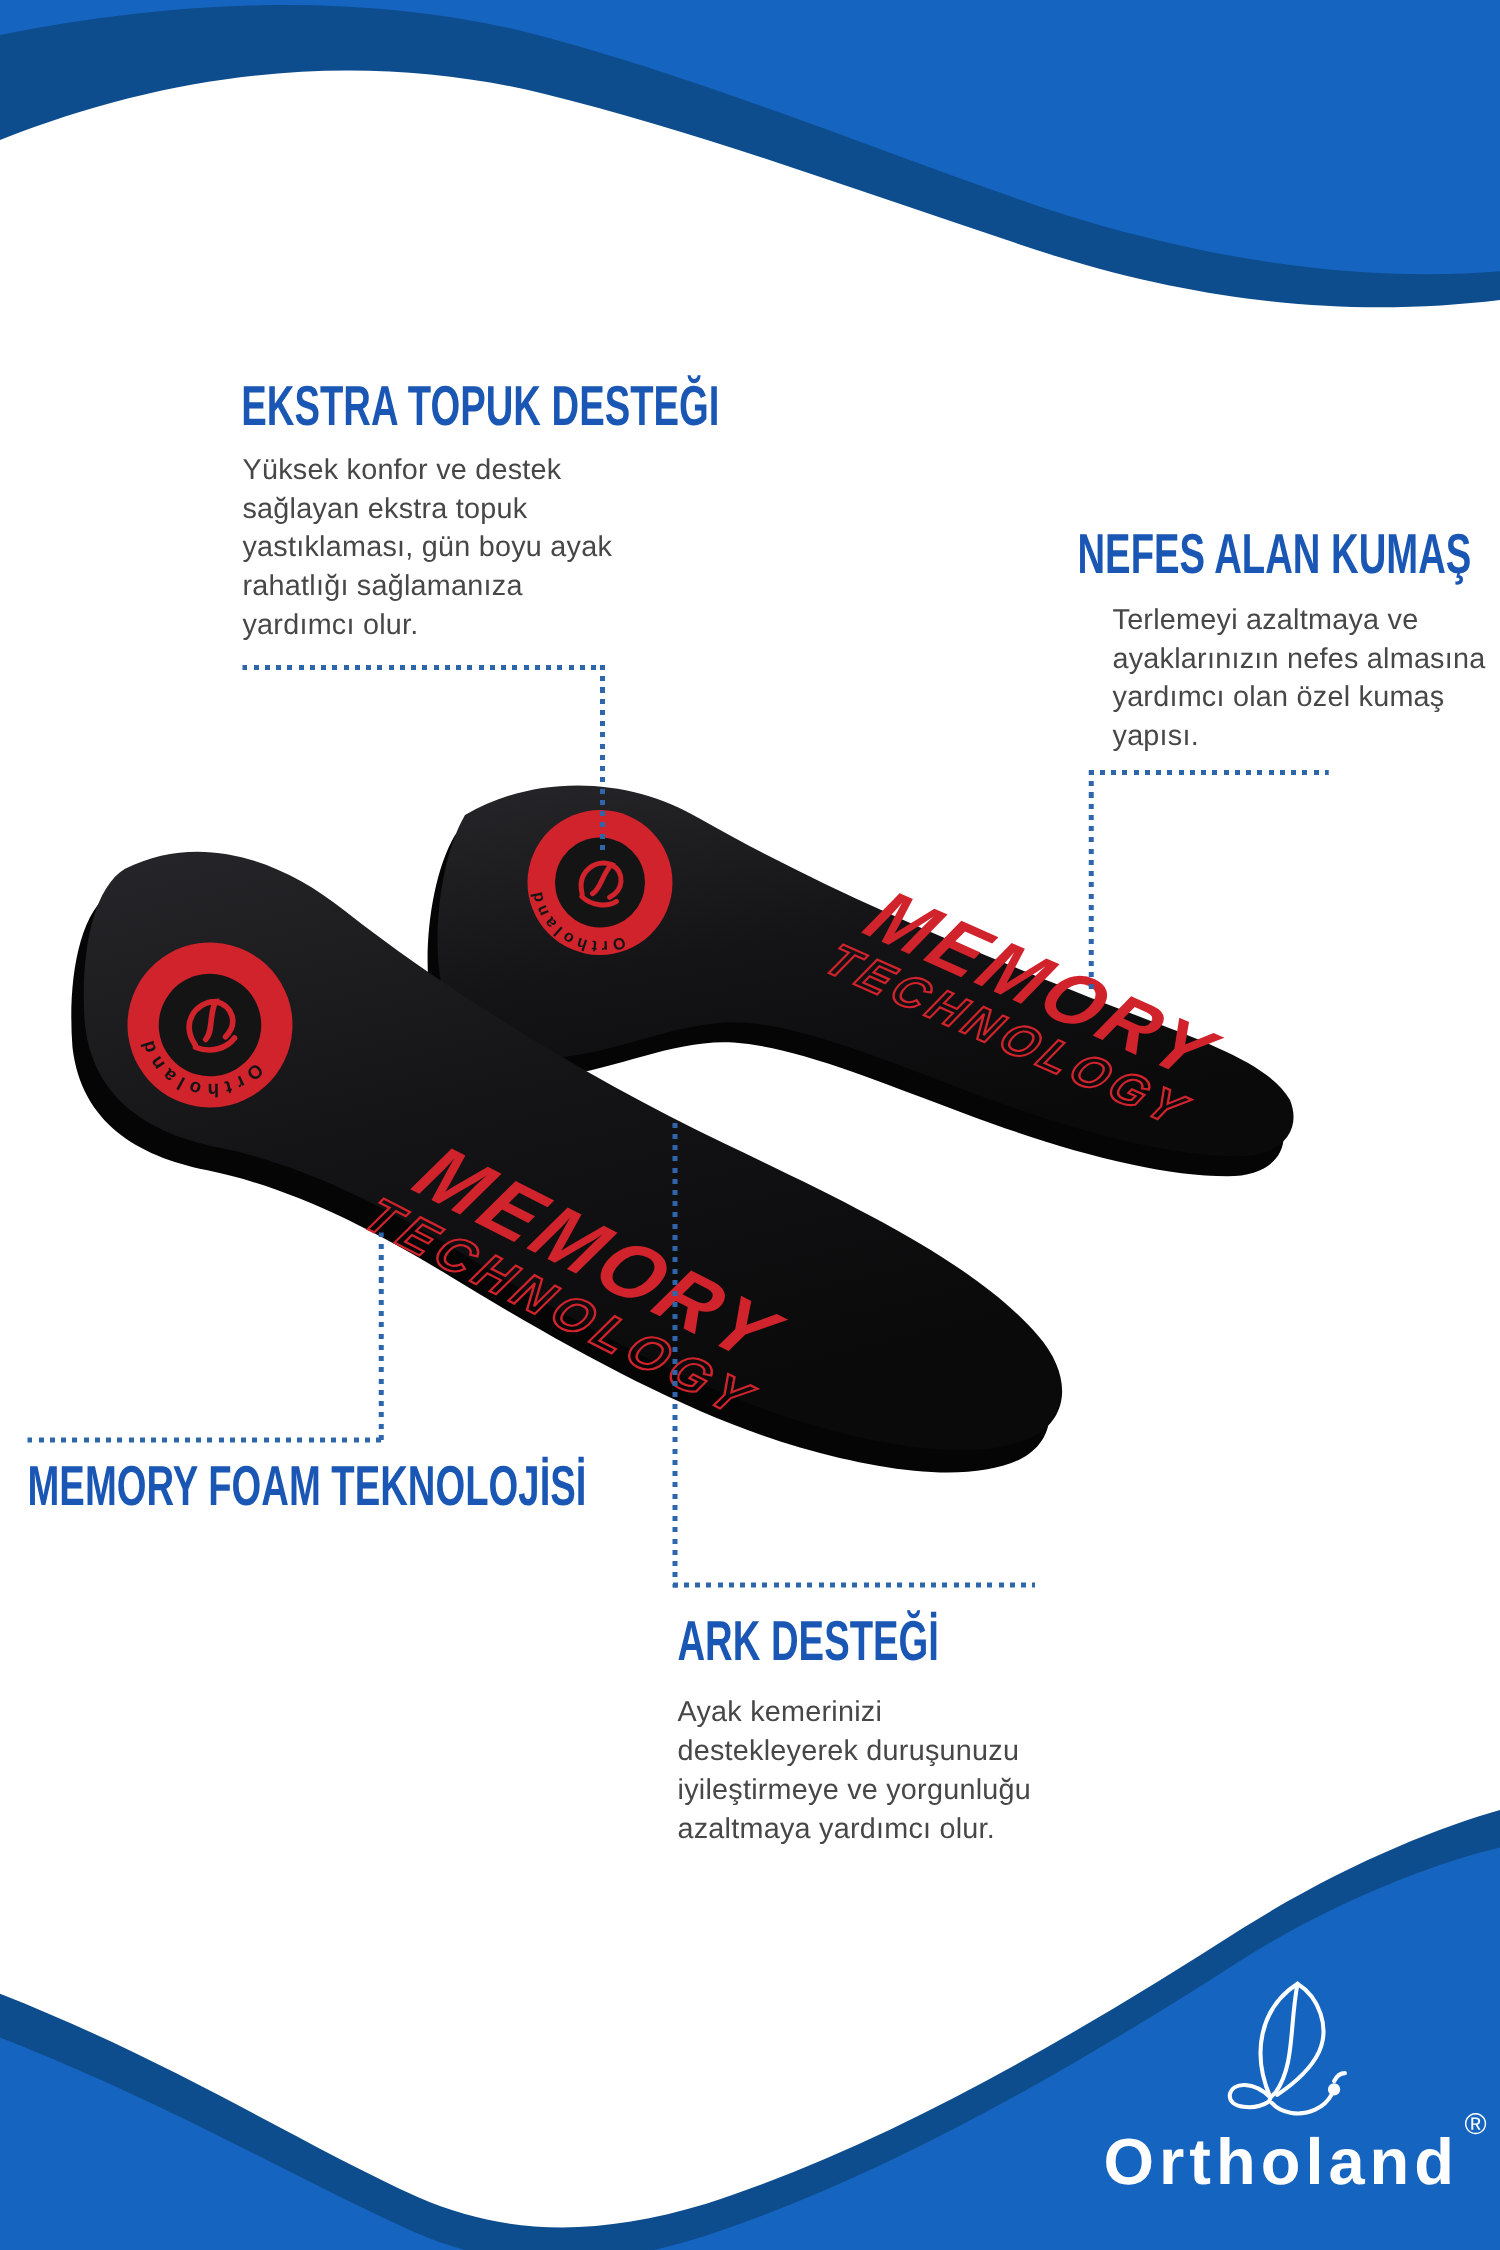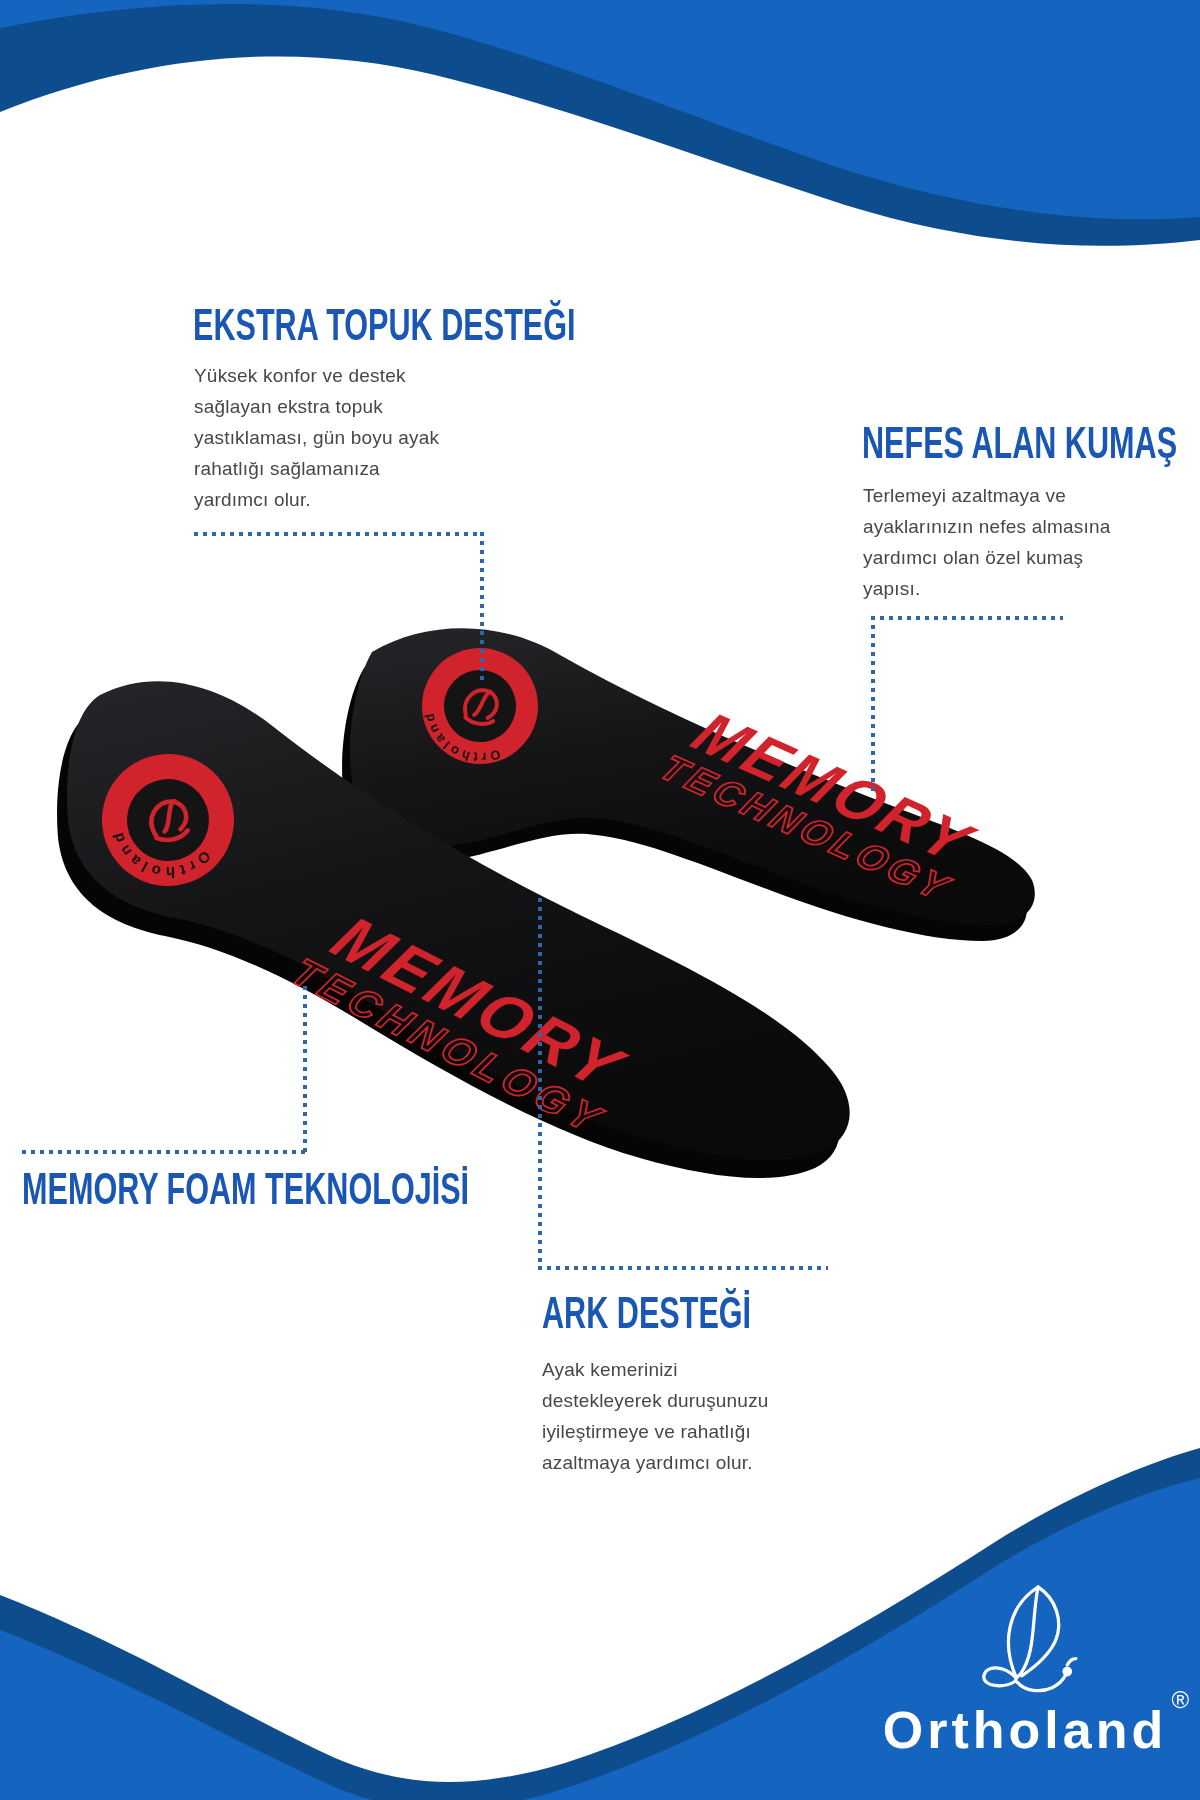--- a/index.html
+++ b/index.html
@@ -14,21 +14,21 @@
     --foam:#050506;
   }
   html,body{margin:0;padding:0;background:#e8e8e8;}
   #canvas{position:relative;width:1200px;height:1800px;background:#ffffff;overflow:hidden;
           font-family:"Liberation Sans", sans-serif;margin:0 auto;}
   svg{display:block;}
   .wave{position:absolute;left:0;width:1200px;}
   .callout-title{position:absolute;font-weight:bold;color:var(--titleblue);
       font-size:45px;line-height:1;white-space:nowrap;
       transform:scaleX(0.68);transform-origin:0 0;letter-spacing:0px;}
-  .callout-body{position:absolute;color:var(--bodygray);font-size:19px;line-height:31px;
+  .callout-body{position:absolute;color:var(--bodygray);font-size:23px;line-height:31px;
       white-space:pre-line;letter-spacing:0.2px;}
   .dl-h{position:absolute;height:4px;
       background:repeating-linear-gradient(90deg,var(--dotblue) 0 4px,transparent 4px 9px);}
   .dl-v{position:absolute;width:4px;
       background:repeating-linear-gradient(180deg,var(--dotblue) 0 4px,transparent 4px 9px);}
   #product-svg{position:absolute;left:0;top:0;}
   .brand-block{position:absolute;left:860px;top:1578px;width:330px;text-align:center;}
   .brand-name{color:#ffffff;font-size:52px;font-weight:bold;letter-spacing:4px;
       font-family:"Liberation Sans", sans-serif;position:relative;display:inline-block;}
   .brand-reg{color:#ffffff;font-size:24px;position:absolute;right:-26px;top:-14px;font-weight:normal;}
@@ -96,37 +96,37 @@
   <div class="callout-title" style="left:193px;top:302px;">EKSTRA TOPUK DESTEĞI</div>
   <div class="callout-body" style="left:194px;top:360px;">Yüksek konfor ve destek
 sağlayan ekstra topuk
 yastıklaması, gün boyu ayak
 rahatlığı sağlamanıza
 yardımcı olur.</div>
   <div class="dl-h" style="left:194px;top:532px;width:290px;"></div>
   <div class="dl-v" style="left:480px;top:532px;height:150px;"></div>
 
   <div class="callout-title" style="left:862px;top:420px;">NEFES ALAN KUMAŞ</div>
-  <div class="callout-body" style="left:863px;top:480px;">Terlemeyi azaltmaya ve
+  <div class="callout-body" style="left:890px;top:480px;">Terlemeyi azaltmaya ve
 ayaklarınızın nefes almasına
 yardımcı olan özel kumaş
 yapısı.</div>
   <div class="dl-h" style="left:871px;top:616px;width:192px;"></div>
   <div class="dl-v" style="left:871px;top:616px;height:176px;"></div>
 
   <div class="dl-v" style="left:303px;top:986px;height:166px;"></div>
   <div class="dl-h" style="left:22px;top:1150px;width:285px;"></div>
   <div class="callout-title" style="left:22px;top:1166px;">MEMORY FOAM TEKNOLOJİSİ</div>
 
   <div class="dl-v" style="left:538px;top:898px;height:372px;"></div>
   <div class="dl-h" style="left:538px;top:1266px;width:290px;"></div>
   <div class="callout-title" style="left:542px;top:1290px;">ARK DESTEĞİ</div>
   <div class="callout-body" style="left:542px;top:1354px;">Ayak kemerinizi
 destekleyerek duruşunuzu
-iyileştirmeye ve rahatlığı
+iyileştirmeye ve yorgunluğu
 azaltmaya yardımcı olur.</div>
 
   <div class="brand-block">
     <svg width="130" height="122" viewBox="0 0 120 112" style="margin:0 auto;display:block;">
       <g fill="none" stroke="#ffffff" stroke-width="3" stroke-linecap="round" stroke-linejoin="round">
         <path d="M52,92 C38,60 44,26 72,8 C66,40 70,68 56,88 Z"></path>
         <path d="M72,8 C88,18 96,40 88,58 C81,73 66,84 57,90"></path>
         <path d="M52,92 C40,80 24,80 22,90 C21,100 40,102 51,95 Z"></path>
         <path d="M53,96 C60,104 74,106 85,101 C91,98 95,94 97,90"></path>
         <circle cx="99" cy="86" r="4.5" fill="#ffffff" stroke="none"></circle>

